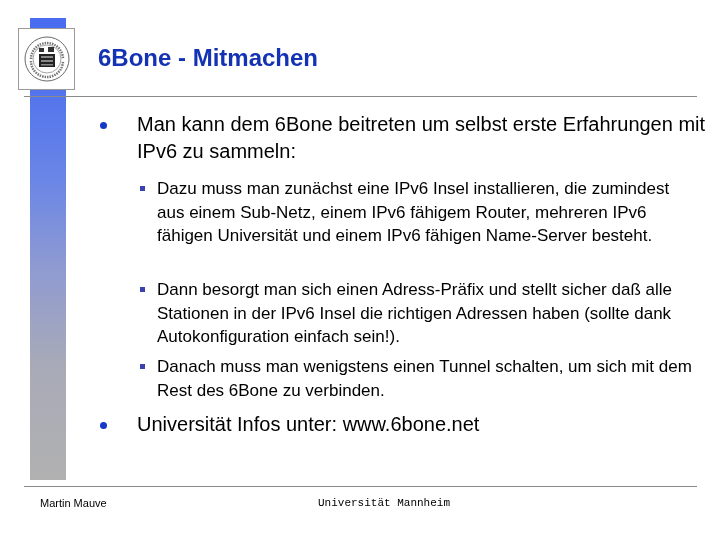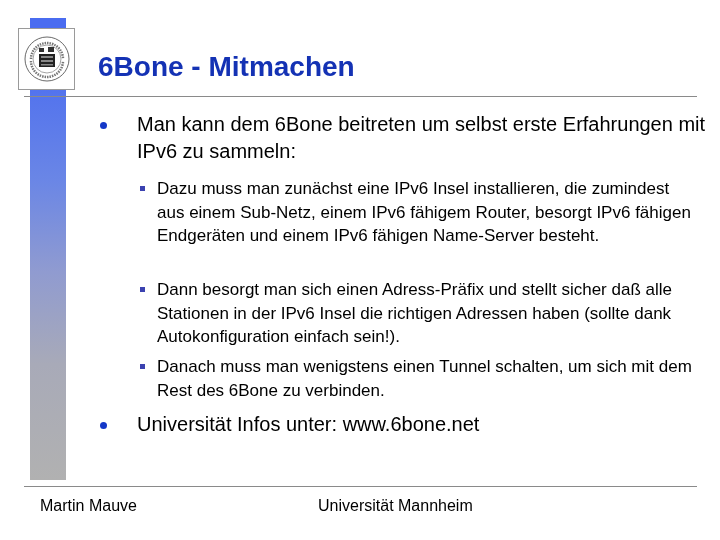--- a/index.html
+++ b/index.html
@@ -1,28 +1,28 @@
 <!DOCTYPE html>
 <html><head>
   <meta charset="utf-8">
   <style>
     html, body { margin:0; padding:0; }
     body { width:720px; height:540px; background:#ffffff; position:relative; overflow:hidden; font-family:"Liberation Sans", sans-serif; }
     .vbar { position:absolute; left:30px; top:18px; width:36px; height:462px;
       background:linear-gradient(to bottom, #4a6cf0 0%, #4a6cf0 8%, #6a86e6 35%, #909bd0 55%, #a8aab8 75%, #b1b1b1 100%); }
     .logo { position:absolute; left:18px; top:28px; width:57px; height:62px; background:#ffffff; border:1px solid #9a9a9a; box-sizing:border-box; display:flex; align-items:center; justify-content:center; }
     .hline { position:absolute; left:24px; width:673px; height:1px; background:#8a8a8a; }
-    .title { position:absolute; left:98px; top:44px; font-size:28px; font-weight:bold; color:#1432b4; white-space:nowrap;margin-top:7px; }
+    .title { position:absolute; left:98px; top:44px; font-size:24px; font-weight:bold; color:#1432b4; white-space:nowrap; }
     .l1 { position:absolute; left:100px; font-size:20px; color:#000; line-height:27px; }
     .l1 .dot { position:absolute; left:0; top:11px; width:7px; height:7px; border-radius:50%; background:#1438c8; }
     .l1 .txt { position:absolute; left:37px; width:570px; }
     .l2 { position:absolute; left:140px; font-size:17px; color:#000; line-height:23.5px; }
     .l2 .sq { position:absolute; left:0; top:9px; width:5px; height:5px; background:#3b42b0; }
     .l2 .txt { position:absolute; left:17px; width:540px; }
-    .footer { position:absolute; top:497px; font-size:16px; color:#000; white-space:nowrap; }
+    .footer { position:absolute; top:497px; font-size:11px; color:#000; white-space:nowrap; }
   </style>
 </head>
 <body>
 
 <div class="vbar"></div>
 
 <div class="logo">
   <svg width="48" height="48" viewBox="0 0 48 48">
     <circle cx="24" cy="24" r="22" fill="none" stroke="#444" stroke-width="0.8"></circle>
     <circle cx="24" cy="24" r="14" fill="none" stroke="#666" stroke-width="0.6"></circle>
@@ -41,34 +41,34 @@
 
 <div class="hline" style="top:96px;"></div>
 
 <div class="l1" style="top:111px;">
   <span class="dot"></span>
   <span class="txt">Man kann dem 6Bone beitreten um selbst erste Erfahrungen mit IPv6 zu sammeln:</span>
 </div>
 
 <div class="l2" style="top:177px;">
   <span class="sq"></span>
-  <span class="txt">Dazu muss man zunächst eine IPv6 Insel installieren, die zumindest aus einem Sub-Netz, einem IPv6 fähigem Router, besorgt IPv6 fähigen Endgeräten und einem IPv6 fähigen Name-Server besteht.</span>
+  <span class="txt">Dazu muss man zunächst eine IPv6 Insel installieren, die zumindest aus einem Sub-Netz, einem IPv6 fähigem Router, mehreren IPv6 fähigen Universität und einem IPv6 fähigen Name-Server besteht.</span>
 </div>
 
 <div class="l2" style="top:278px;">
   <span class="sq"></span>
   <span class="txt">Dann besorgt man sich einen Adress-Präfix und stellt sicher daß alle Stationen in der IPv6 Insel die richtigen Adressen haben (sollte dank Autokonfiguration einfach sein!).</span>
 </div>
 
 <div class="l2" style="top:355px;">
   <span class="sq"></span>
   <span class="txt">Danach muss man wenigstens einen Tunnel schalten, um sich mit dem Rest des 6Bone zu verbinden.</span>
 </div>
 
 <div class="l1" style="top:411px;">
   <span class="dot"></span>
   <span class="txt">Universität Infos unter: www.6bone.net</span>
 </div>
 
 <div class="hline" style="top:486px;"></div>
 
 <div class="footer" style="left:40px;">Martin Mauve</div>
-<div class="footer" style="left:318px;">Universität Mannheim</div>
+<div class="footer" style="left:318px;font-family:Liberation Mono, monospace;">Universität Mannheim</div>
 
 </body></html>

